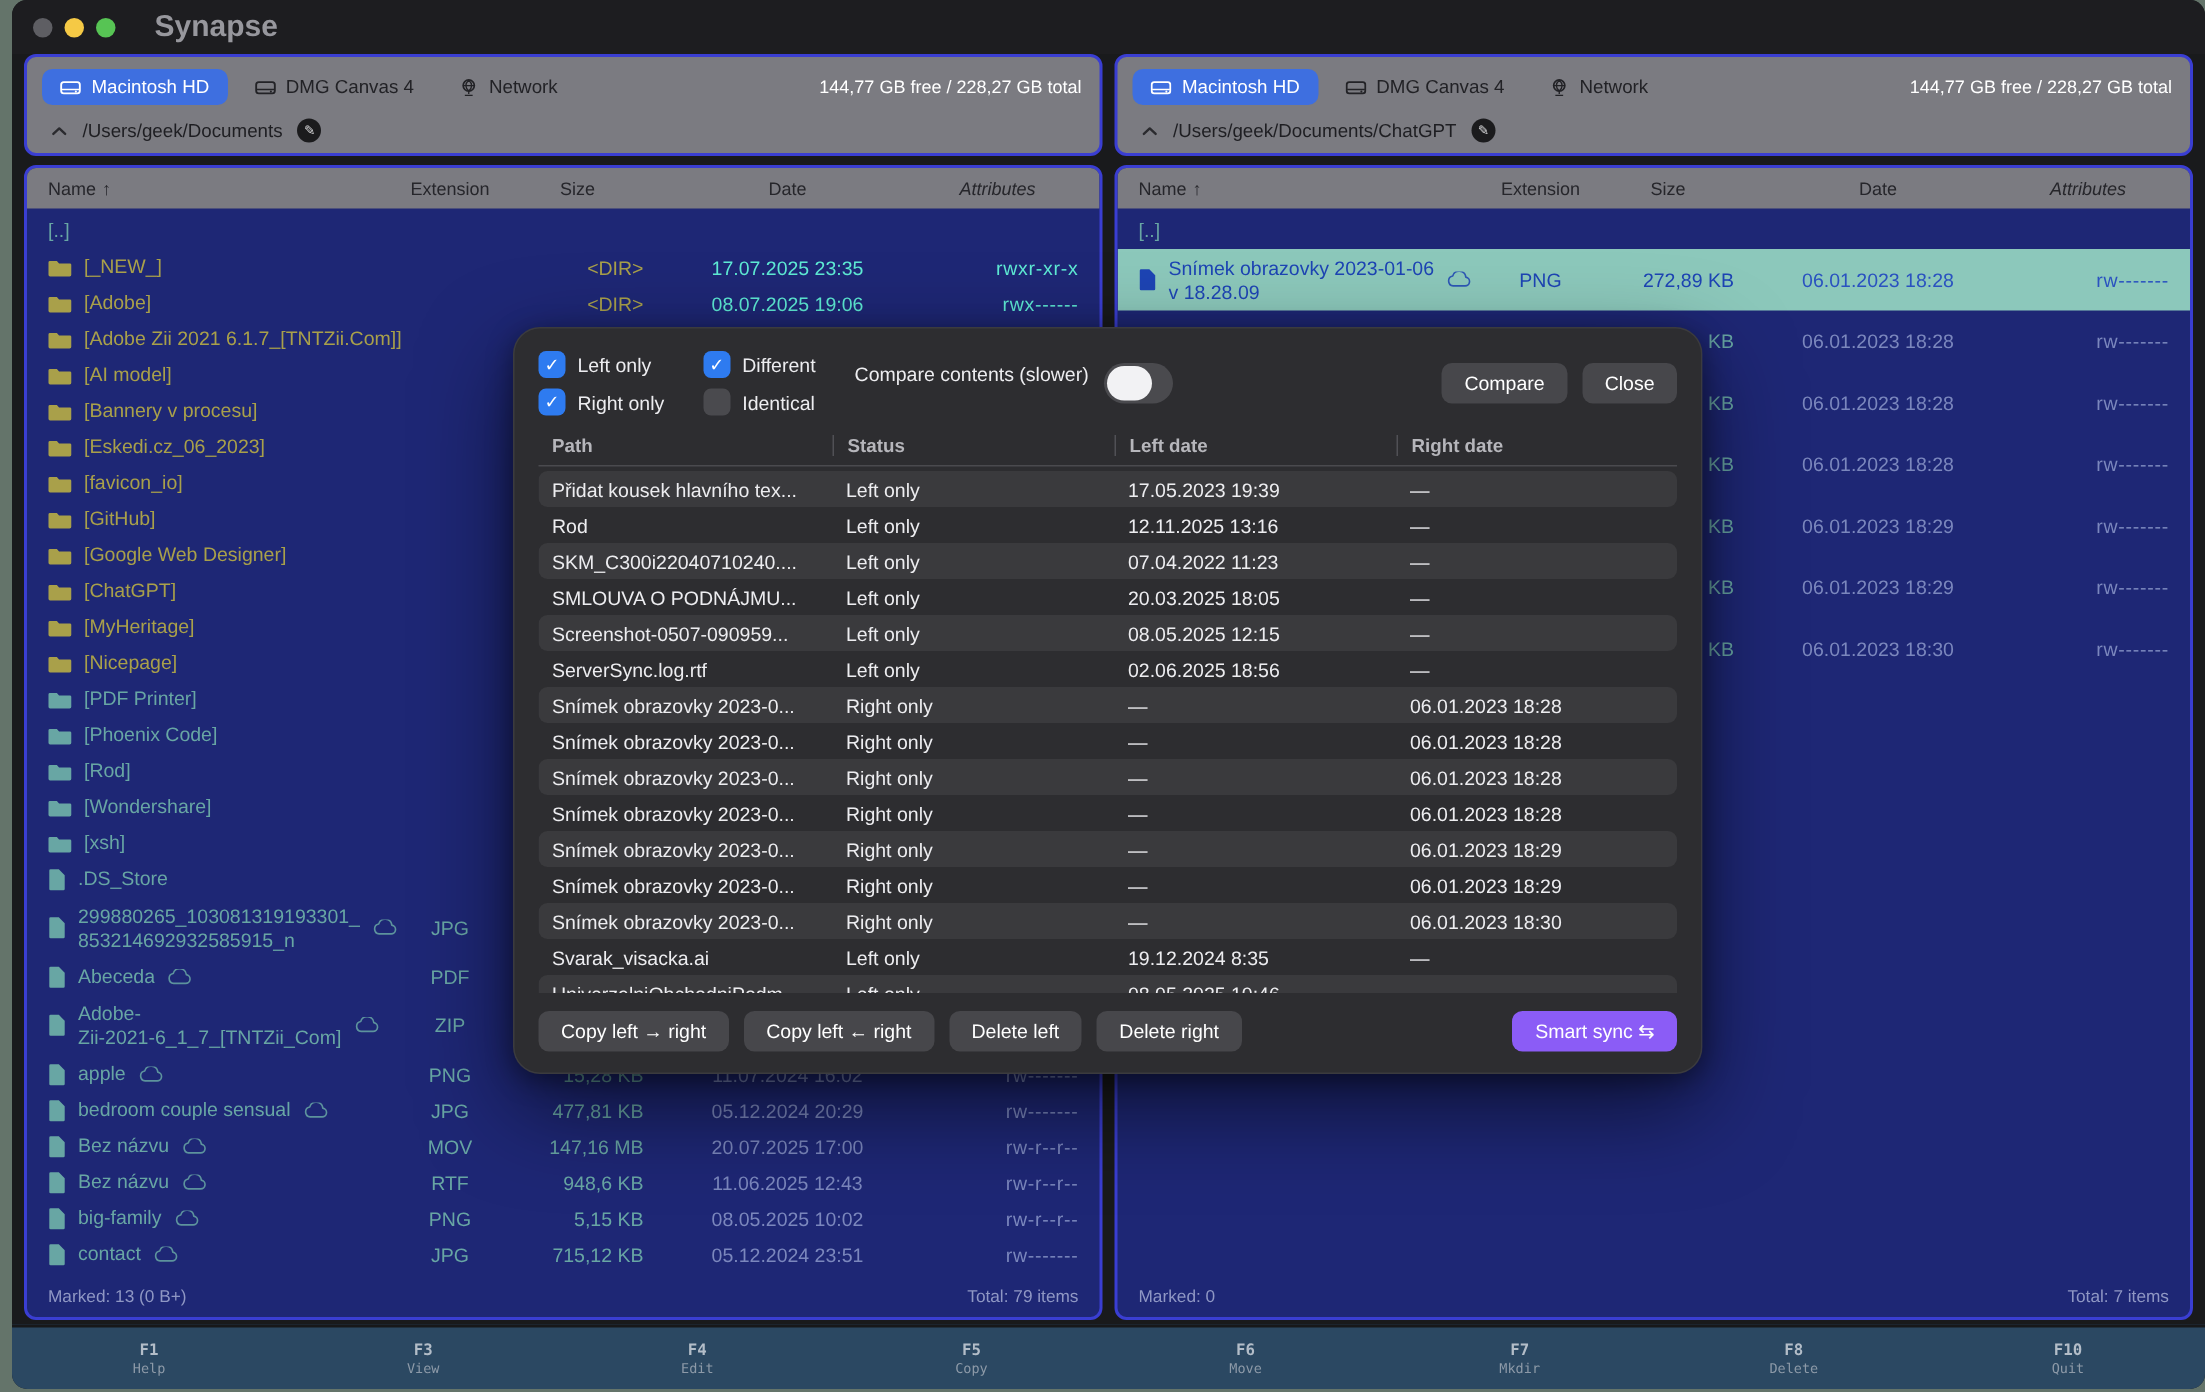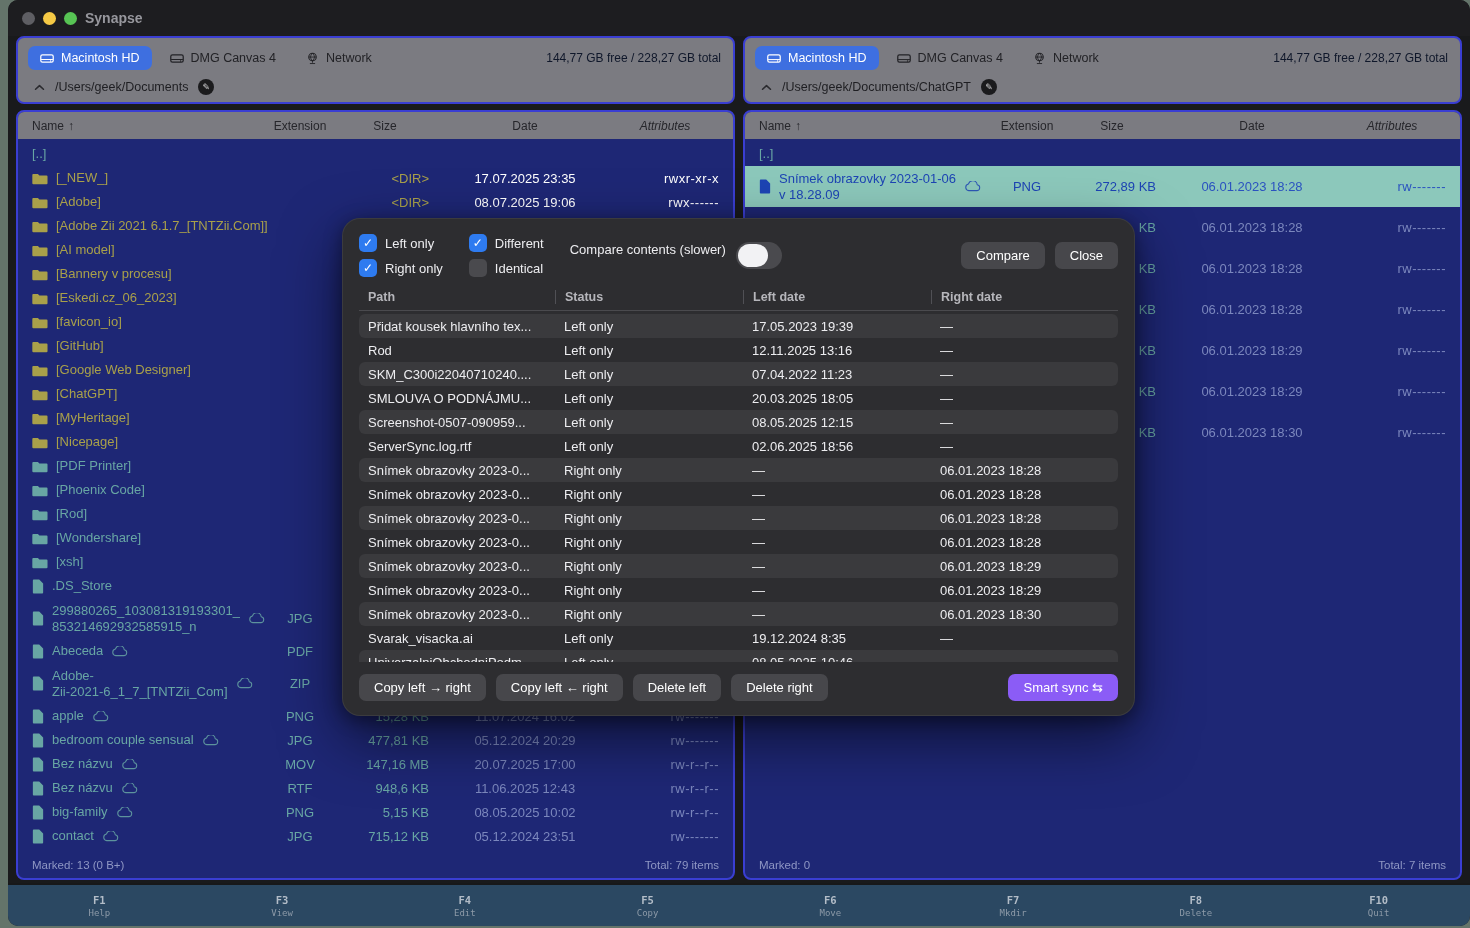--- a/index.html
+++ b/index.html
@@ -9,37 +9,37 @@
   .window { position:absolute; left:8px; top:0; right:0; bottom:2px;
     background:#1d1d20; border-radius:10px; overflow:hidden; }
 
   
   .titlebar { height:36px; display:flex; align-items:center; padding-left:14px; gap:8px;
     background:#1d1d20; }
   .tl { width:13px; height:13px; border-radius:50%; display:inline-block; }
   .tl.gray  { background:#5e5e63; }
   .tl.yellow{ background:#f5c945; }
   .tl.green { background:#57c454; }
-  .win-title { color:#97979d; font-weight:bold; font-size:14px; }
+  .win-title { margin-left:18px; color:#97979d; font-weight:bold; font-size:20px; }
 
   
   .panes { position:absolute; top:36px; bottom:43px; left:0; right:0;
     display:flex; gap:8px; padding:0 8px 3px 8px; background:#191a1c; }
   .pane { flex:1 1 0; min-width:0; display:flex; flex-direction:column; gap:6px; padding-top:0; }
 
   .pane-toolbar { border:2px solid #3a3ed2; border-radius:8px; background:#7b7b81;
     padding:8px 12px 7px 10px; }
   .drive-row { display:flex; align-items:center; gap:6px; }
   .drive-btn { display:flex; align-items:center; gap:7px; padding:5px 12px; border:none;
     background:transparent; border-radius:7px; font-size:12.5px; color:#222226;
     font-family:inherit; cursor:pointer; }
   .drive-btn .icon { display:inline-flex; color:#222226; }
   .drive-btn.sel { background:#3e6fe0; color:#fff; }
   .drive-btn.sel .icon { color:#fff; }
-  .free-space { margin-left:auto; font-size:12px; color:#0f172a; }
+  .free-space { margin-left:auto; font-size:12px; color:#ffffff; }
   .path-row { display:flex; align-items:center; gap:10px; margin-top:9px; padding-left:6px; }
   .path-row .chev { color:#2a2a2e; display:inline-flex; }
   .path-text { font-size:12.5px; color:#1e1e22; }
   .edit-circle { width:16px; height:16px; border-radius:50%; background:#1b1b1d; color:#d8d8da;
     font-size:9px; display:inline-flex; align-items:center; justify-content:center; }
 
   .pane-list { border:2px solid #3a3ed2; border-radius:8px; background:#1e2775;
     flex:1; display:flex; flex-direction:column; overflow:hidden; }
 
   .cols { display:grid; grid-template-columns:minmax(0,1fr) 62px 108px 172px 108px;
@@ -60,21 +60,21 @@
   .c-ext { text-align:center; }
   .c-size { text-align:right; padding-right:10px; }
   .c-date { text-align:center; }
   .c-attr { text-align:right; letter-spacing:.5px; }
   .icon { display:inline-flex; flex:none; }
   .cloud { opacity:.85; }
 
   .frow.plain  { color:#68a6a4; }
   .frow.plain .c-date, .frow.plain .c-attr { color:#7b87bd; }
   .frow.marked { color:#a9a04a; }
-  .frow.marked .c-date, .frow.marked .c-attr { color:#ffffff; }
+  .frow.marked .c-date, .frow.marked .c-attr { color:#5eead4; }
   .frow.selected { background:#8cc8bb; color:#1d44b4; }
   .frow.selected .c-date, .frow.selected .c-attr { color:#2a52c0; }
 
   .status-row { display:flex; justify-content:space-between; padding:5px 14px 7px;
     font-size:11.5px; color:#8f97c4; }
 
   
   .fnbar { position:absolute; left:0; right:0; bottom:0; height:43px; background:#2b4862;
     display:grid; grid-template-columns:repeat(8,1fr); align-items:center;
     border-top:2px solid #17181a; }

